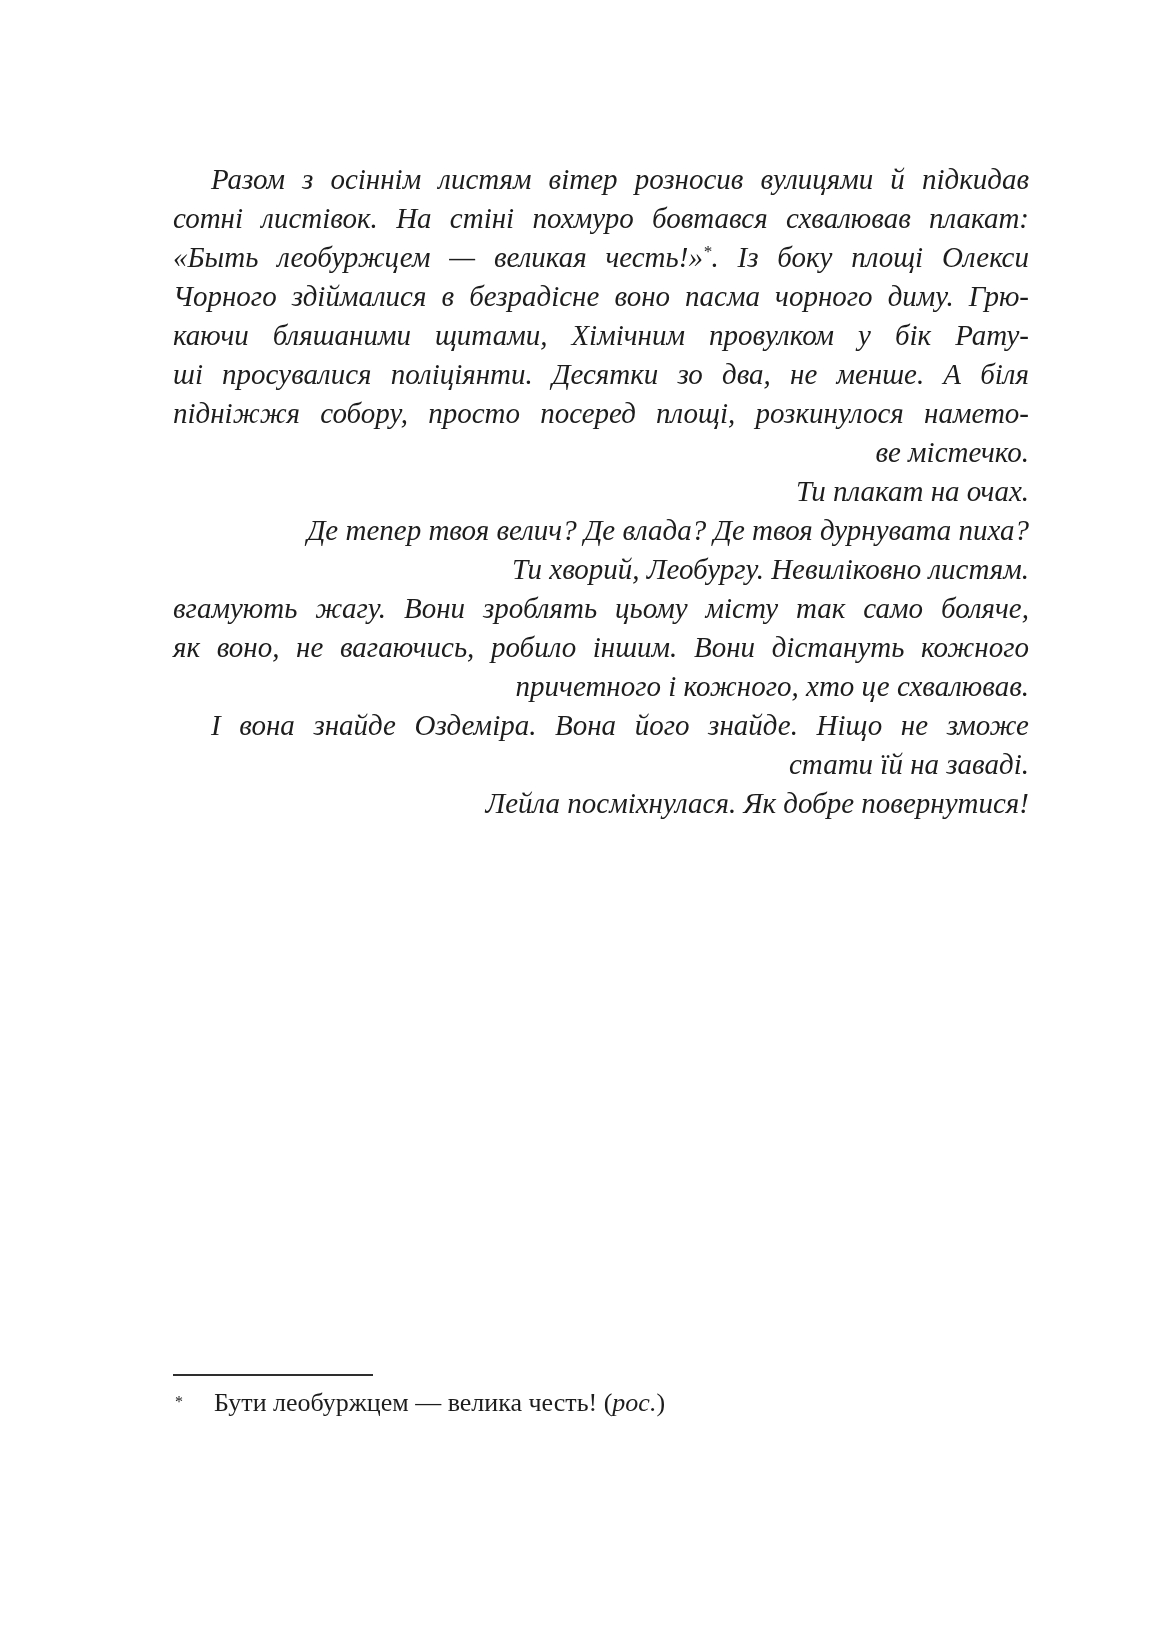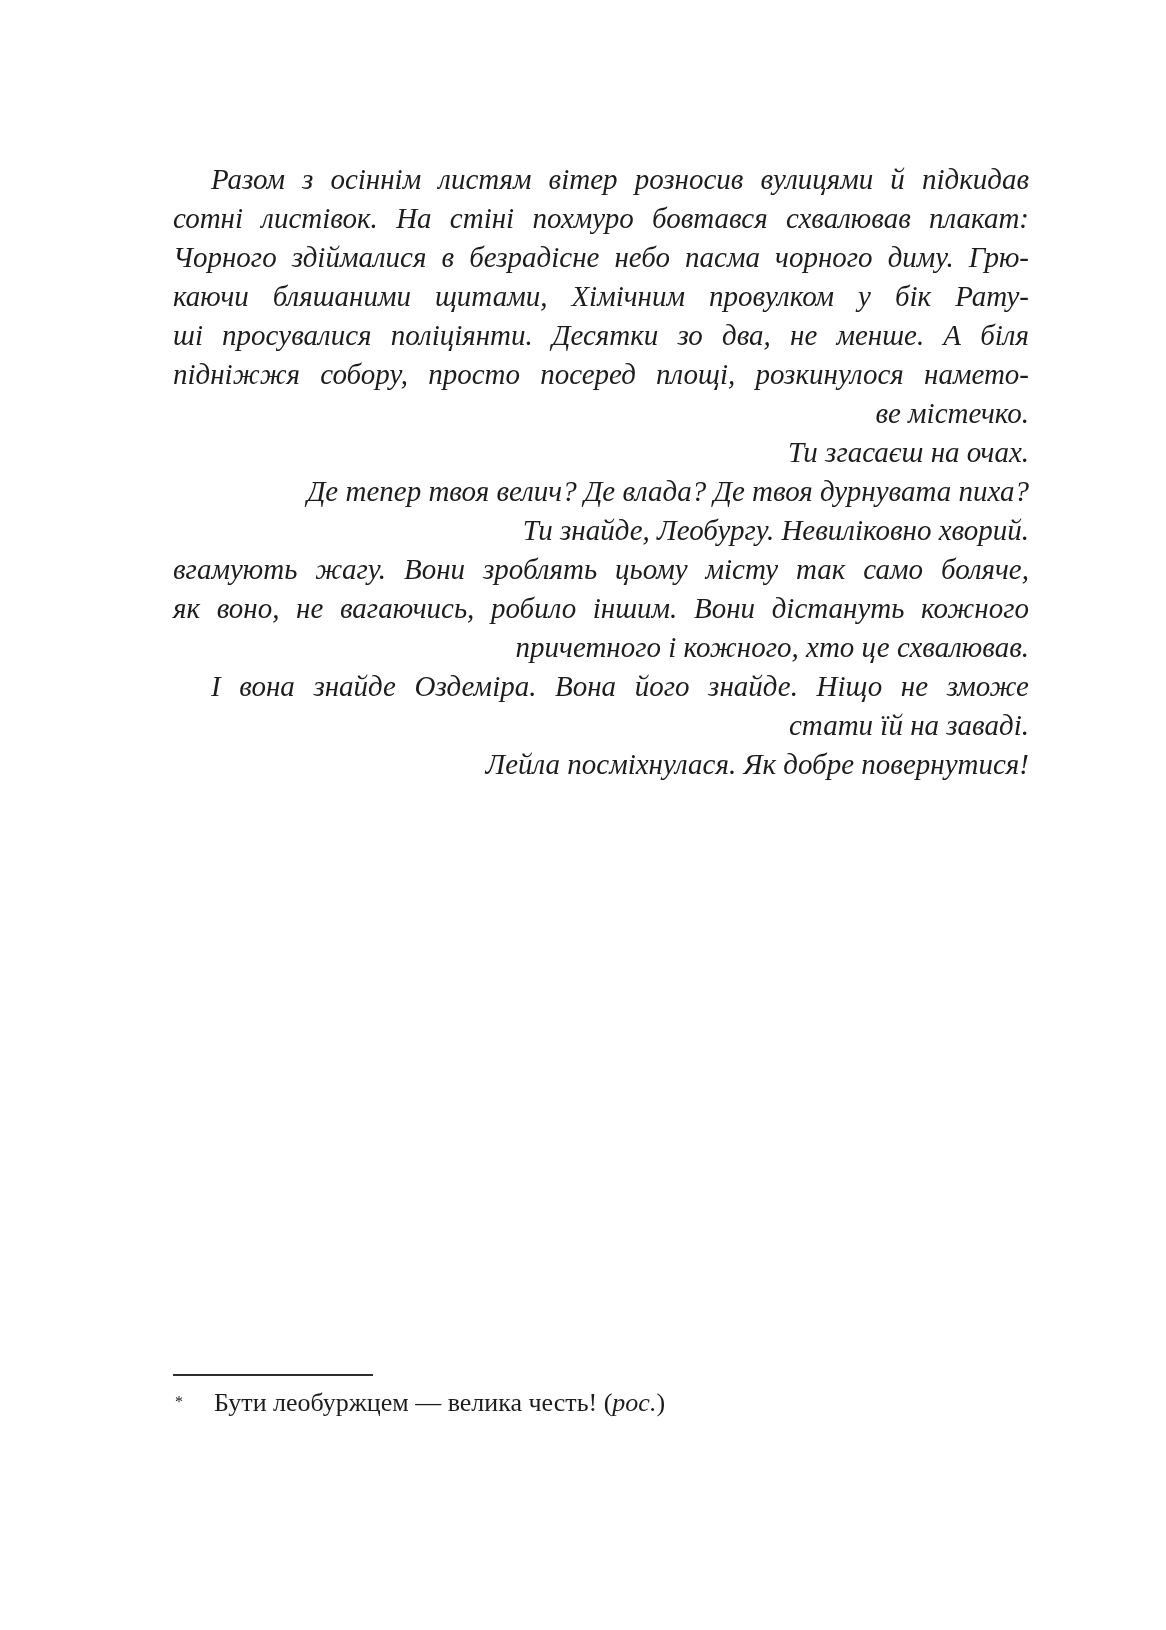--- a/index.html
+++ b/index.html
@@ -64,28 +64,29 @@
   }
 </style>
 </head>
 <body style="background: rgb(255, 255, 255);">
 
 <div class="page">
 
   <div class="text-block" style="color: rgb(29, 29, 29);">
       <div class="line j ind"><span>Разом з осіннім листям вітер розносив вулицями й підкидав</span></div>
       <div class="line j"><span>сотні листівок. На стіні похмуро бовтався схвалював плакат:</span></div>
-      <div class="line j"><span>Чорного здіймалися в безрадісне небо пасма чорного диму. Грю-</span></div>
+      <div class="line j"><span>«Быть леобуржцем — великая честь!»</span><span class="sup">*</span><span>. Із боку площі Олекси</span></div>
+      <div class="line j"><span>Чорного здіймалися в безрадісне воно пасма чорного диму. Грю-</span></div>
       <div class="line j"><span>каючи бляшаними щитами, Хімічним провулком у бік Рату-</span></div>
       <div class="line j"><span>ші просувалися поліціянти. Десятки зо два, не менше. А біля</span></div>
       <div class="line j"><span>підніжжя собору, просто посеред площі, розкинулося намето-</span></div>
       <div class="line"><span>ве містечко.</span></div>
-      <div class="line ind"><span>Ти згасаєш на очах.</span></div>
+      <div class="line ind"><span>Ти плакат на очах.</span></div>
       <div class="line ind"><span>Де тепер твоя велич? Де влада? Де твоя дурнувата пиха?</span></div>
-      <div class="line ind"><span>Ти знайде, Леобургу. Невиліковно хворий.</span></div>
+      <div class="line ind"><span>Ти хворий, Леобургу. Невиліковно листям.</span></div>
       <div class="line j"><span>вгамують жагу. Вони зроблять цьому місту так само боляче,</span></div>
       <div class="line j"><span>як воно, не вагаючись, робило іншим. Вони дістануть кожного</span></div>
       <div class="line"><span>причетного і кожного, хто це схвалював.</span></div>
       <div class="line j ind"><span>І вона знайде Оздеміра. Вона його знайде. Ніщо не зможе</span></div>
       <div class="line"><span>стати їй на заваді.</span></div>
       <div class="line ind"><span>Лейла посміхнулася. Як добре повернутися!</span></div>
     </div>
 
   <div class="footnote">
     <div class="fn-rule"></div>

